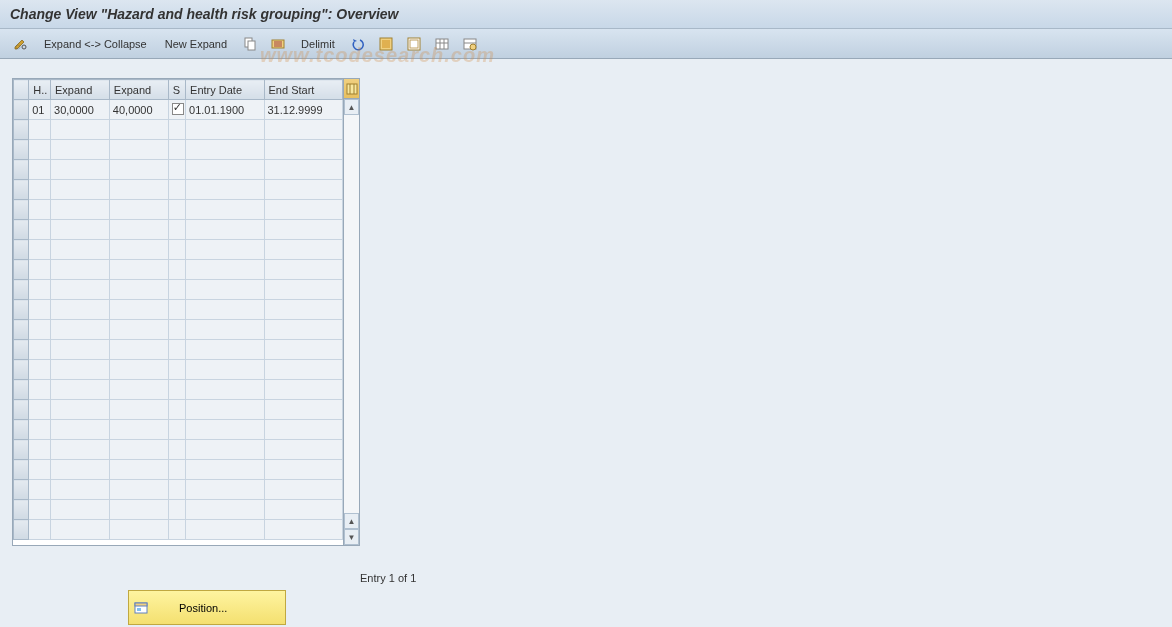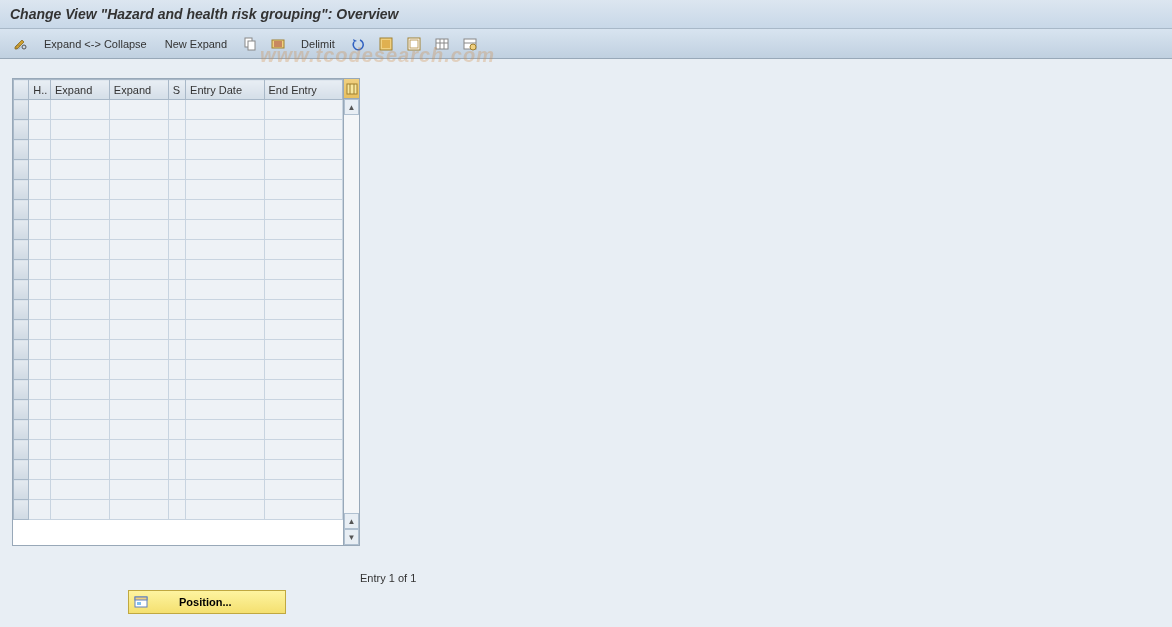--- a/index.html
+++ b/index.html
@@ -133,29 +133,28 @@
     .col-s   { width: 16px; }
     .col-sd  { width: 72px; }
     .col-ed  { width: 72px; }
     .check { display:inline-block; width:12px; height:12px; border:1px solid #888; background:#fff; position:relative; }
     .check.on::after { content:"✓"; position:absolute; top:-3px; left:0; font-size:11px; color:#333; }
     .position-btn {
       position: absolute;
       left: 128px;
       top: 590px;
       width: 158px;
-      height: 24px;
+      height: 35px;
       background: linear-gradient(#fef4a0, #f4e070);
       border: 1px solid #c0a840;
       display:flex;
       align-items:center;
       padding: 0 4px;
       cursor:pointer;
       gap: 30px;
-      font-weight: bold;
     }
     .position-btn .picon {
       width: 16px; height:16px; display:flex;align-items:center;justify-content:center;
     }
     .status-text {
       position:absolute;
       left: 360px;
       top: 572px;
       color:#333;
     }
@@ -240,24 +239,33 @@
           <col class="col-ed">
       </colgroup>
       <thead>
         <tr>
           <th></th>
           <th>H..</th>
           <th>Expand</th>
           <th>Expand</th>
           <th>S</th>
           <th>Entry Date</th>
-          <th>End Entry</th>
+          <th>End Start</th>
         </tr>
       </thead>
       <tbody id="grid-body">
+          <tr>
+            <td class="rowsel"></td>
+            <td>01</td>
+            <td>30,0000</td>
+            <td>40,0000</td>
+            <td><span class="check on"></span></td>
+            <td>01.01.1900</td>
+            <td>31.12.9999</td>
+          </tr>
           <tr>
             <td class="rowsel"></td>
             <td></td>
             <td></td>
             <td></td>
             <td></td>
             <td></td>
             <td></td>
           </tr>
           <tr>

